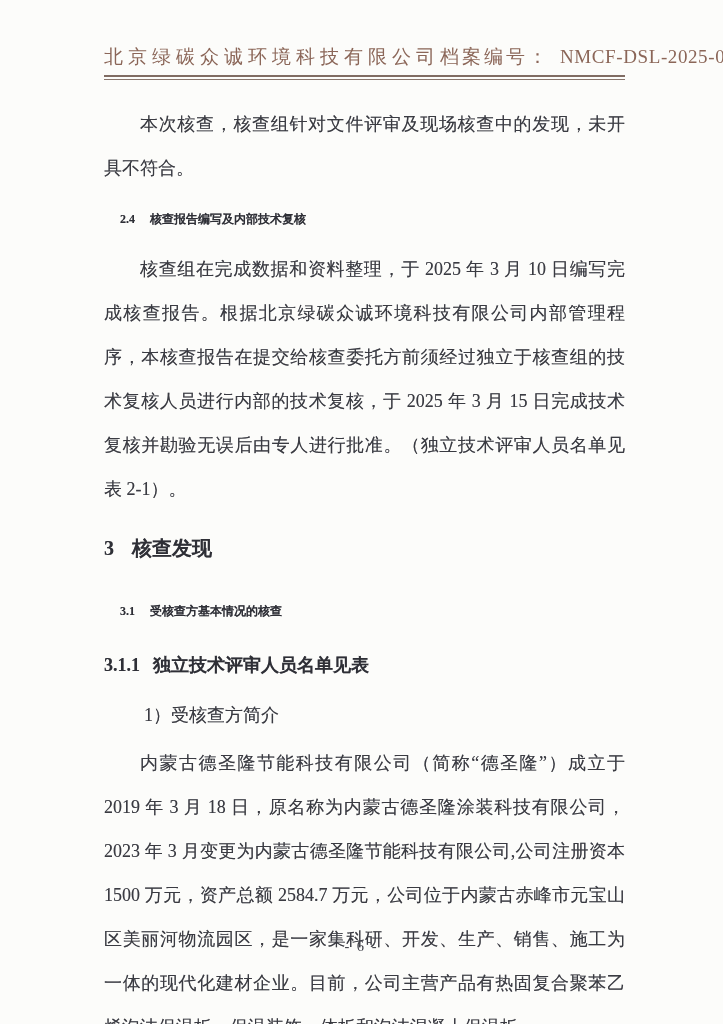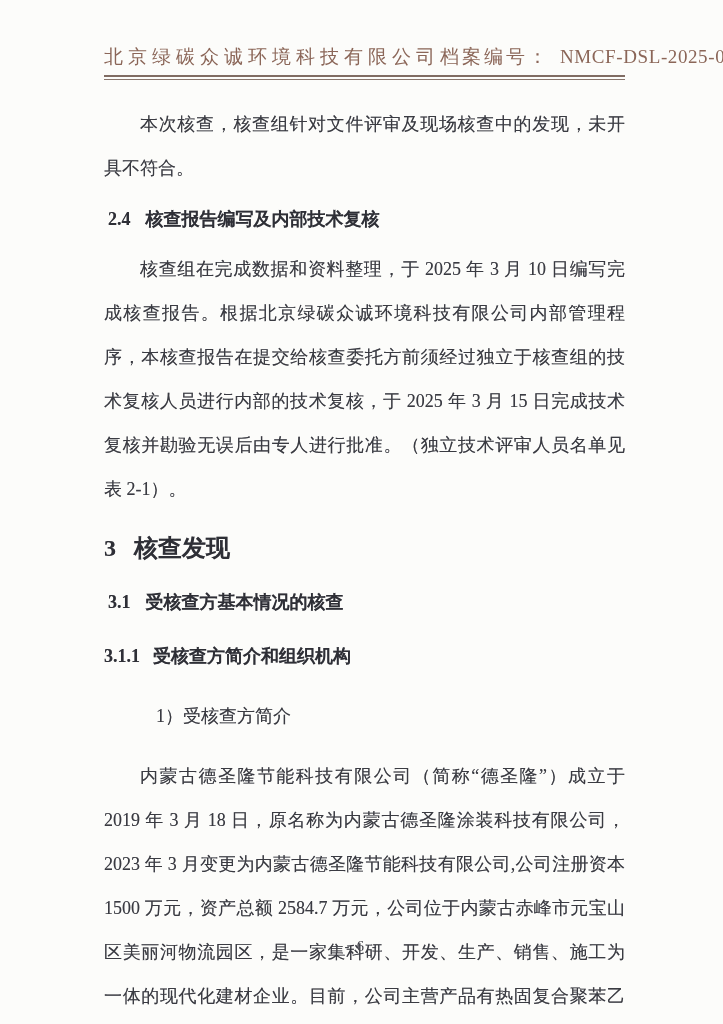--- a/index.html
+++ b/index.html
@@ -36,26 +36,26 @@
   .rule-b{height:1px;background:var(--rule-color);opacity:0.8;margin-top:2px;}
   
   .doc-body{
     margin-top:22px;
     font-size:18px;
     line-height:44px;
     text-align:justify;
     text-shadow:0 0 0.6px rgba(55,56,66,0.5);
   }
   p.para{margin:0;text-indent:2em;}
-  p.item-line{margin:16px;text-indent:2em;}
+  p.item-line{margin:4px;text-indent:2em;}
   .hd{font-weight:bold;text-indent:0;text-align:left;color:#2e2f36;}
   .hd .num{display:inline-block;}
-  h2.hd{font-size:18px;margin:7px 4px 6px;}
+  h2.hd{font-size:12px;margin:7px 16px 6px;}
   h2.hd .num{margin-right:15px;}
-  h1.hd{font-size:24px;margin:15px 0 10px;}
+  h1.hd{font-size:20px;margin:15px 0 19px;}
   h1.hd .num{margin-right:18px;}
   h3.hd{font-size:18px;margin:10px 0 6px;}
   h3.hd .num{margin-right:13px;}
   
   .footer{
     position:absolute;left:0;right:0;top:938px;
     text-align:center;
     font-size:14.5px;
     color:#3d3e46;
     letter-spacing:2px;
@@ -90,21 +90,21 @@
 
     <h1 class="hd">
       <span class="num">3</span><span class="ttl">核查发现</span>
     </h1>
 
     <h2 class="hd">
       <span class="num">3.1</span><span class="ttl">受核查方基本情况的核查</span>
     </h2>
 
     <h3 class="hd">
-      <span class="num">3.1.1</span><span class="ttl">受核查方简介和组织机构</span>
+      <span class="num">3.1.1</span><span class="ttl">独立技术评审人员名单见表</span>
     </h3>
 
 
     <p class="item-line">1）受核查方简介</p>
 
     <p class="para">内蒙古德圣隆节能科技有限公司（简称“德圣隆”）成立于 2019 年 3 月 18 日，原名称为内蒙古德圣隆涂装科技有限公司，2023 年 3 月变更为内蒙古德圣隆节能科技有限公司,公司注册资本 1500 万元，资产总额 2584.7 万元，公司位于内蒙古赤峰市元宝山区美丽河物流园区，是一家集科研、开发、生产、销售、施工为一体的现代化建材企业。目前，公司主营产品有热固复合聚苯乙烯泡沫保温板、保温装饰一体板和泡沫混凝土保温板。</p>
 
   </div>
 
   <div class="footer">

